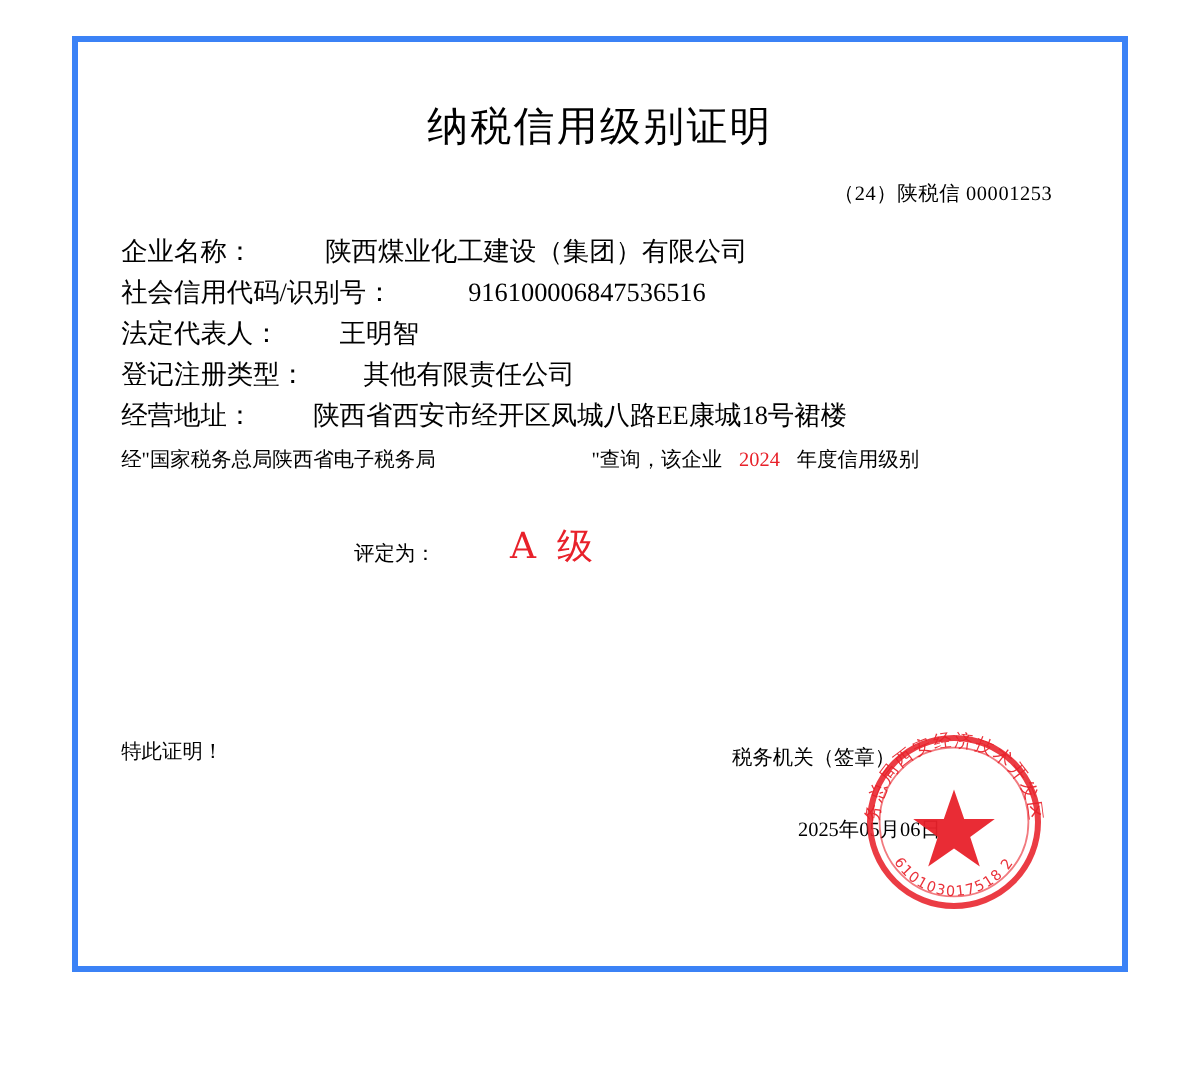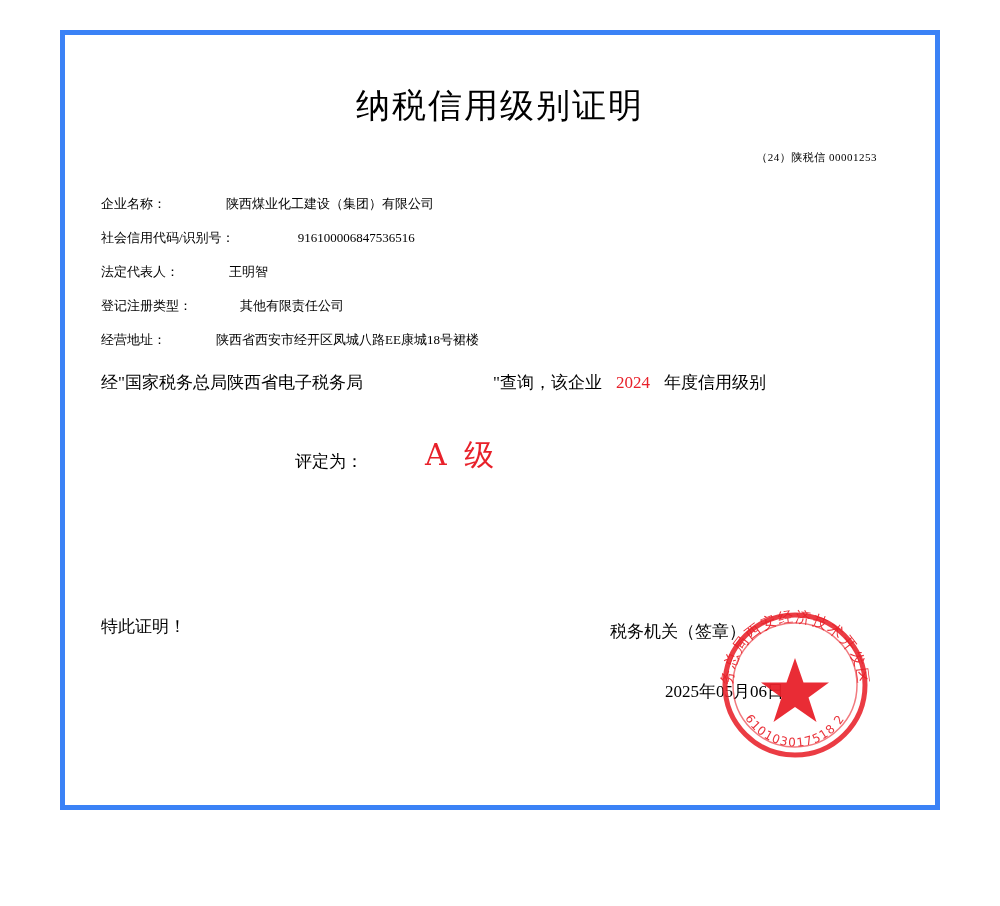--- a/index.html
+++ b/index.html
@@ -40,35 +40,35 @@
     text-align: center;
     font-size: 34px;
     letter-spacing: 2px;
     font-family: "DejaVu Serif", "Liberation Serif", serif;
     color: #000;
   }
   .cert-serial {
     position: absolute;
     right: 58px;
     top: 115px;
-    font-size: 11px;
+    font-size: 17px;
     color: #000;
     letter-spacing: 0.5px;
   }
   .fields {
     position: absolute;
     left: 36px;
     top: 160px;
     width: 810px;
   }
   .field-row {
     display: flex;
     align-items: baseline;
     height: 34px;
-    font-size: 13px;
+    font-size: 22px;
     color: #000;
   }
   .field-label {
     white-space: nowrap;
   }
   .field-value {
     white-space: nowrap;
   }
   .w1 .field-value { margin-left: 60px; }
   .w2 .field-value { margin-left: 63px; }

